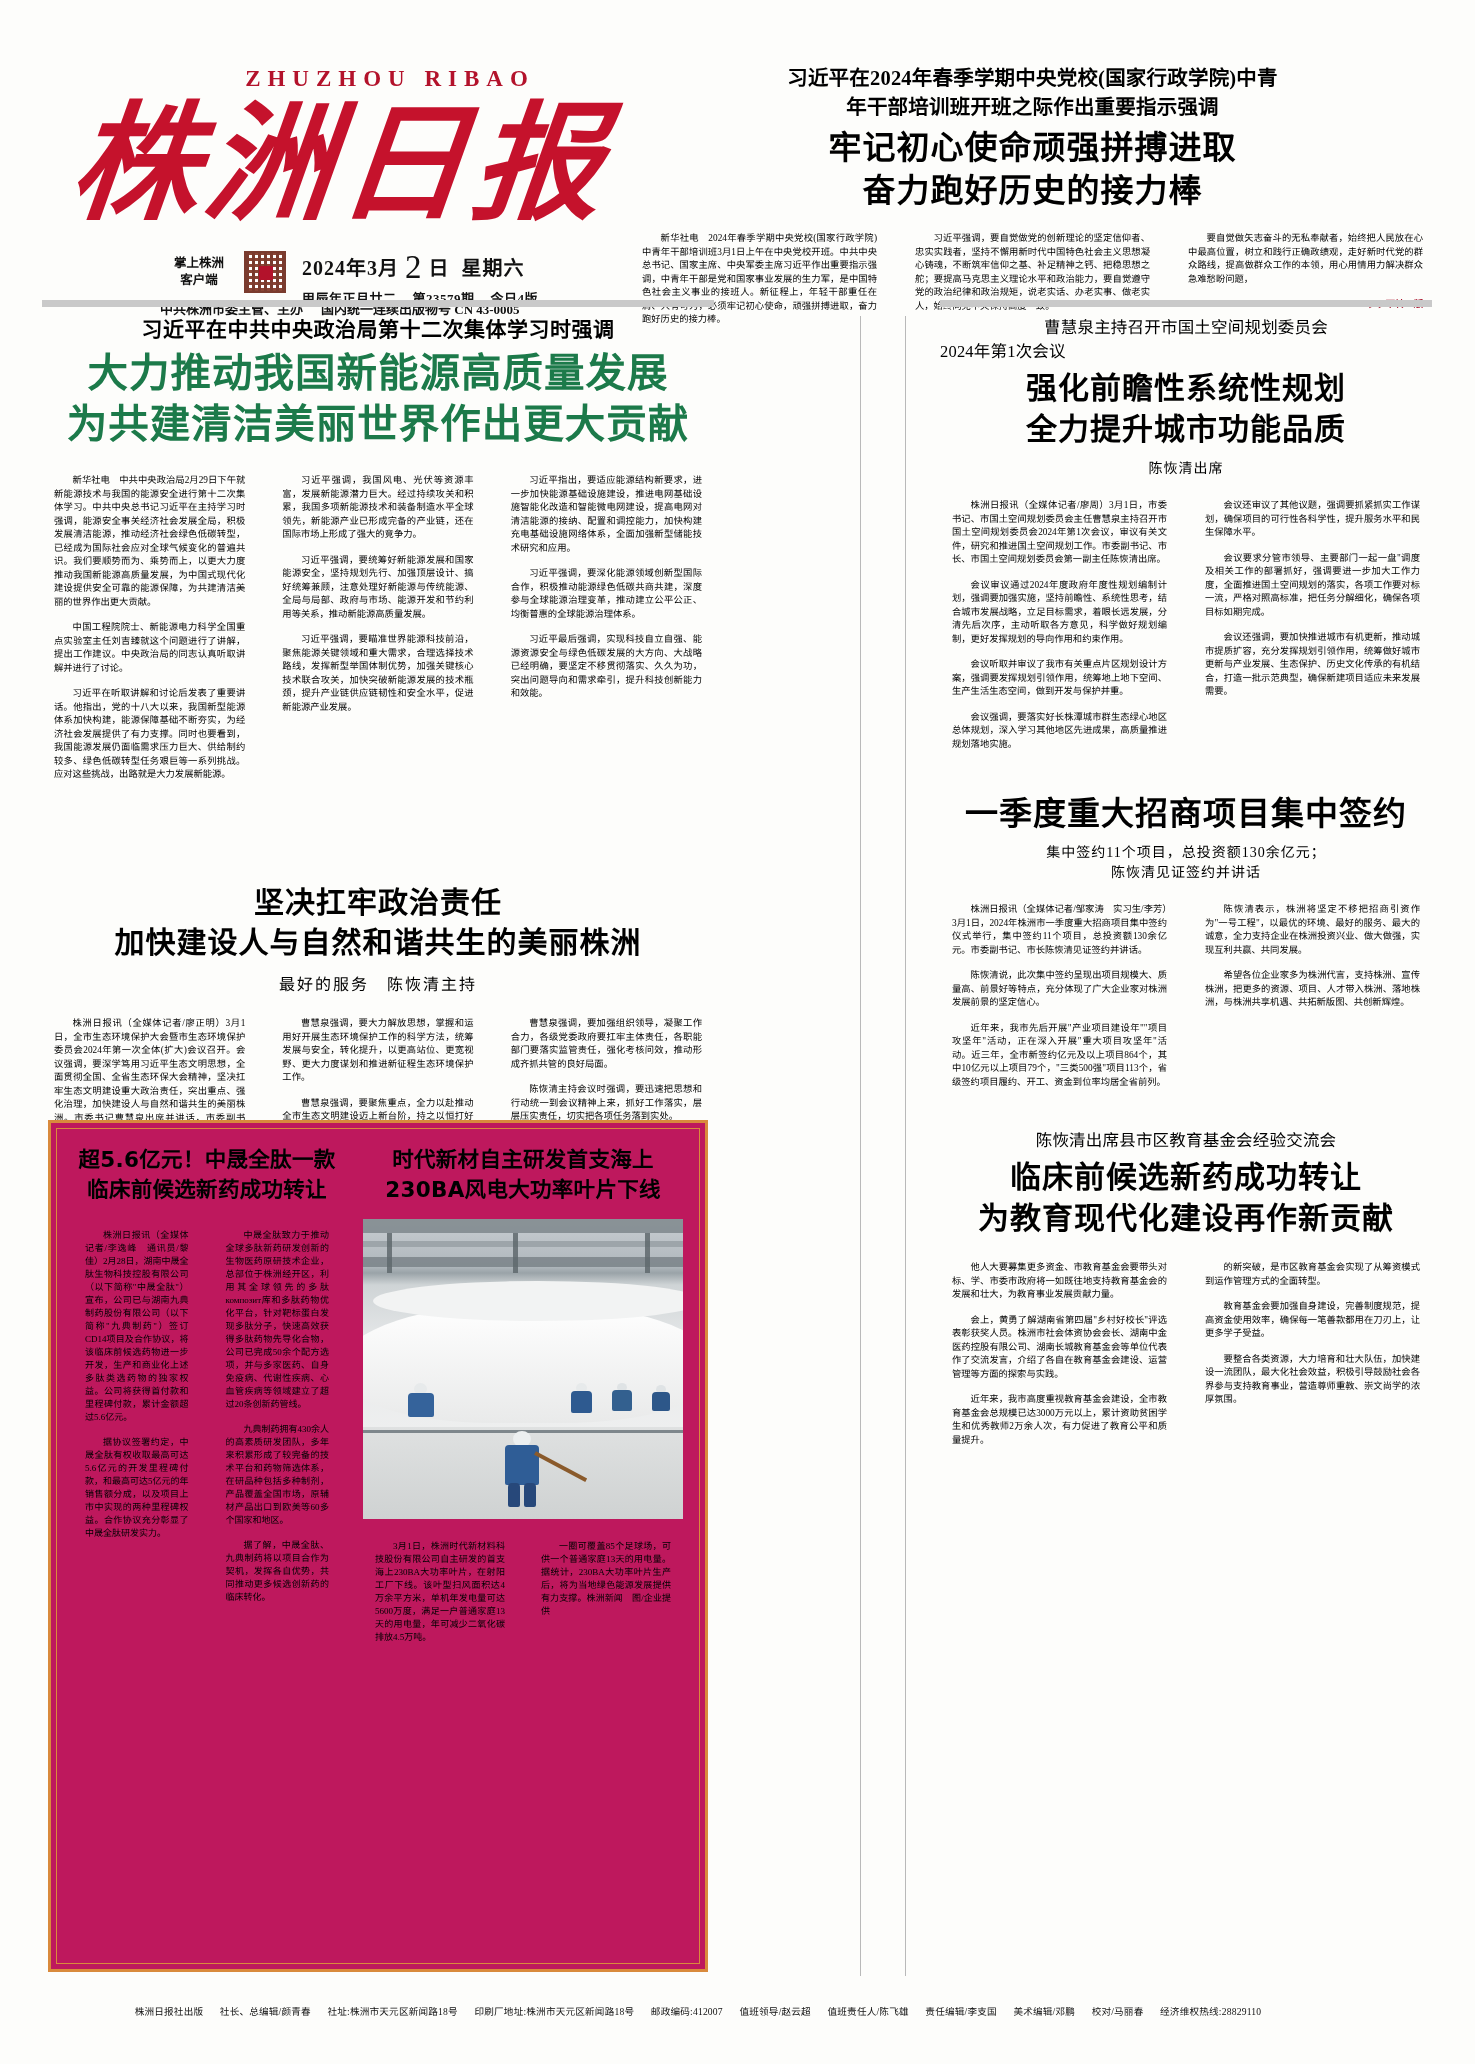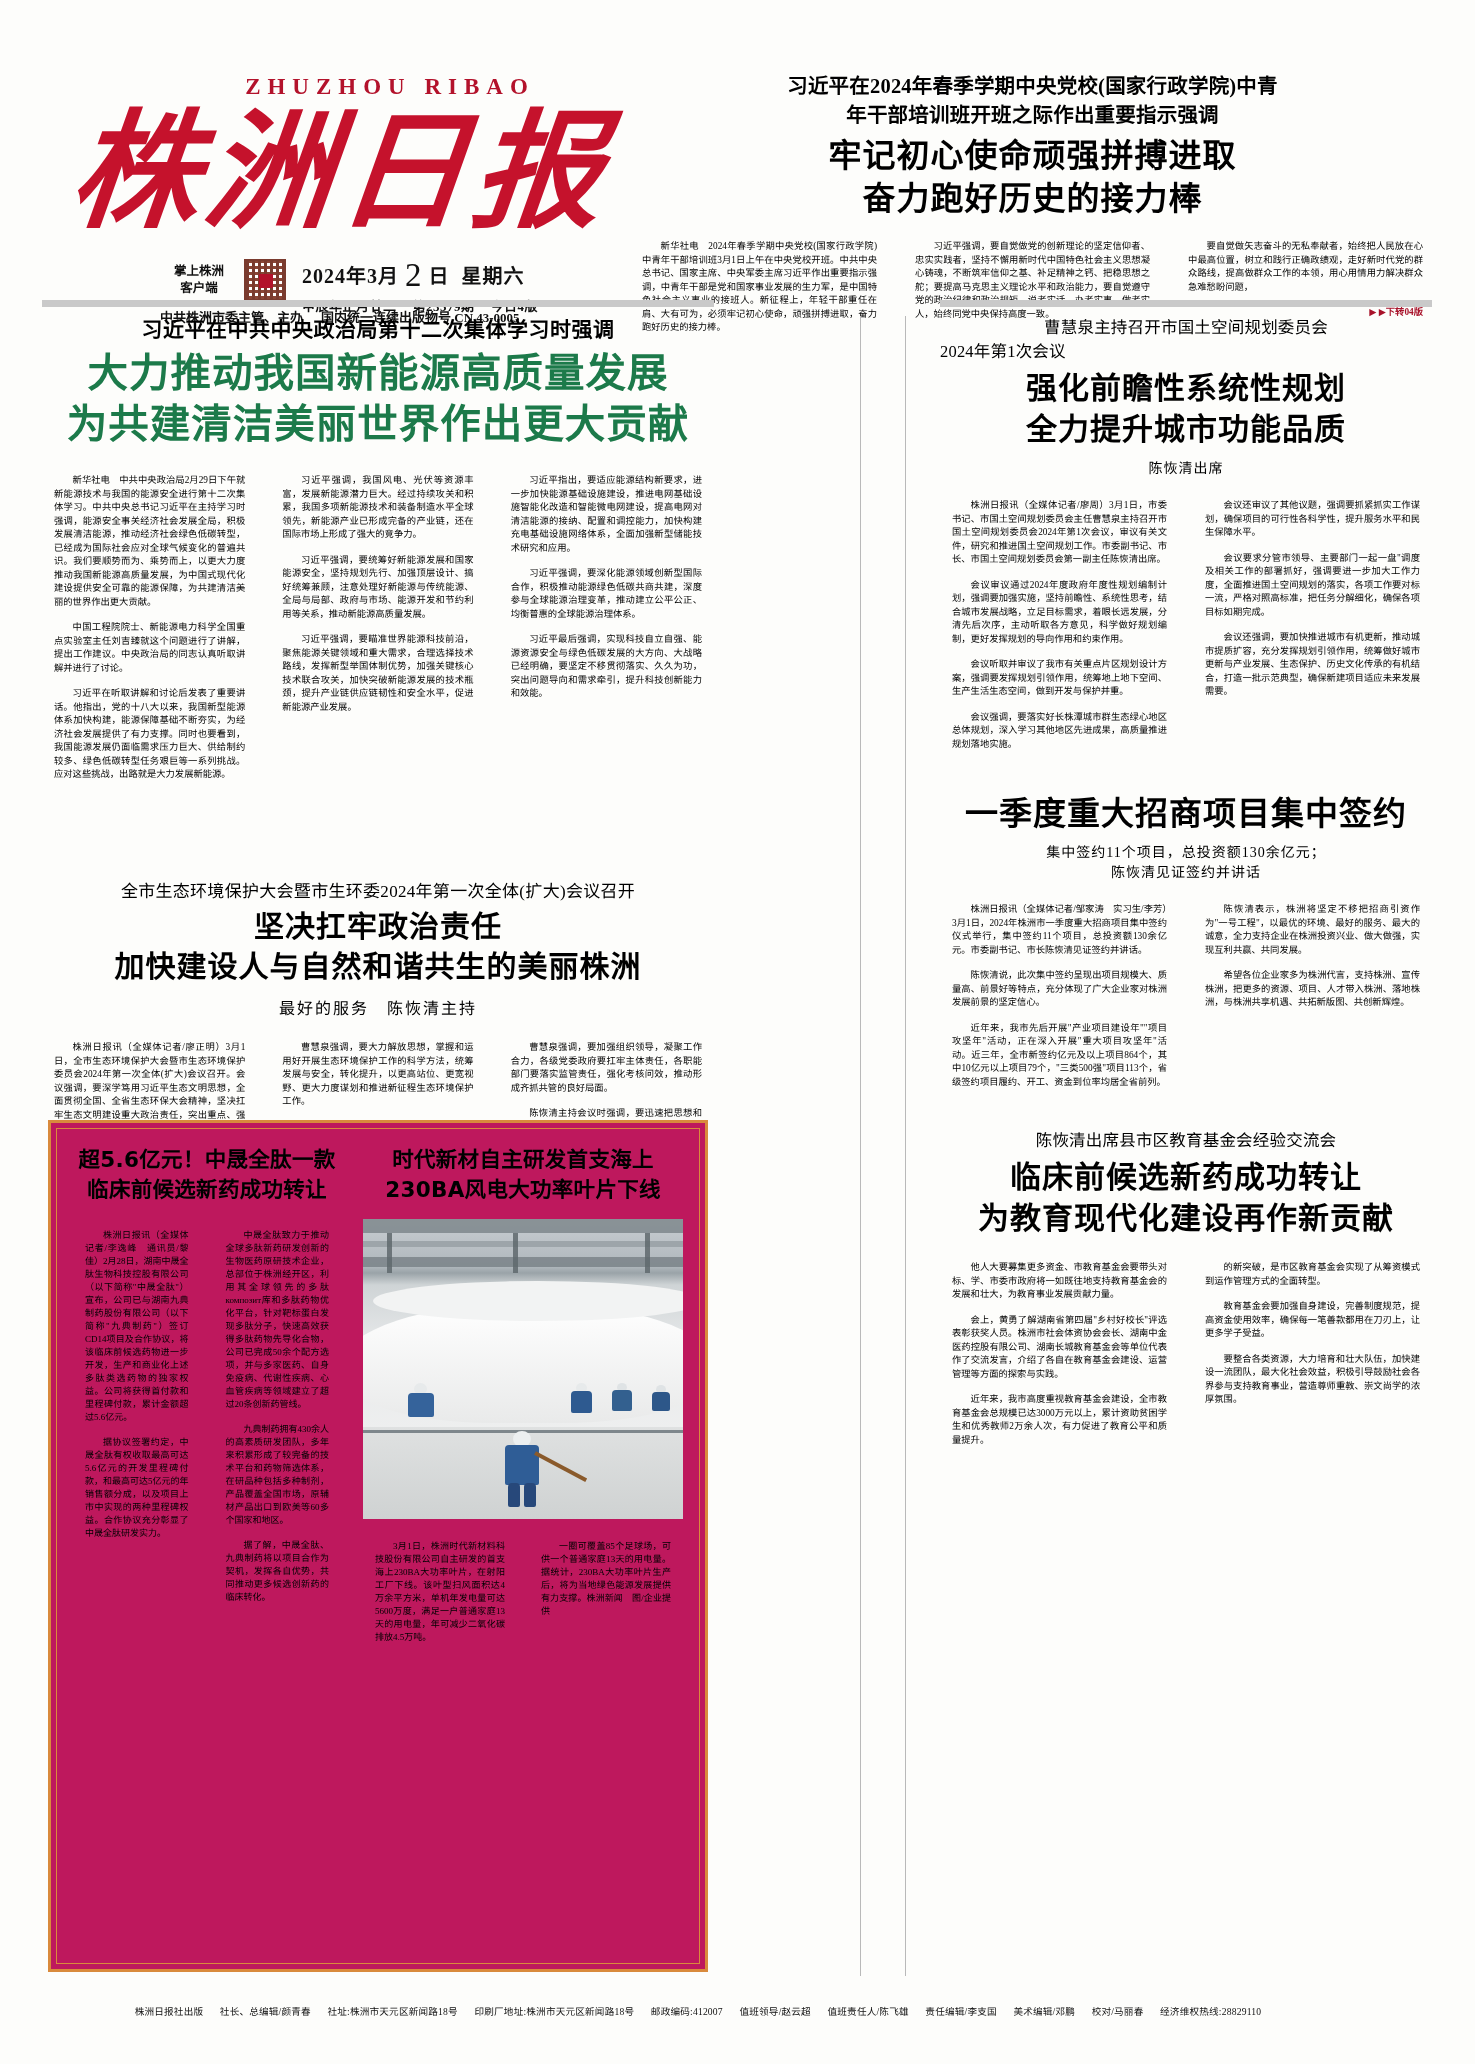--- a/index.html
+++ b/index.html
@@ -4,21 +4,21 @@
 <title>株洲日报</title>
 <style>
   html,body{margin:0;padding:0;background:#f2f2f0;}
   body{font-family:"Liberation Serif","DejaVu Serif",serif;}
   #page{
     width:1475px;height:2064px;position:relative;margin:0 auto;
     background:#fdfdfb;overflow:hidden;
     box-sizing:border-box;
   }
   
-  #masthead{position:absolute;left:0;top:12px;width:1309px;height:300px;}
+  #masthead{position:absolute;left:0;top:4px;width:1309px;height:300px;}
   .mh-logo{position:absolute;left:60px;top:62px;width:560px;height:190px;}
   .mh-pinyin{
     position:absolute;left:120px;top:0px;width:420px;text-align:center;
     color:#b3122b;font-family:"Liberation Serif",serif;font-size:23px;
     letter-spacing:7px;font-weight:600;
   }
   .mh-cn{
     position:absolute;left:0px;top:22px;width:560px;text-align:center;
     color:#c5122c;font-size:128px;line-height:150px;font-weight:700;
     font-family:"DejaVu Serif",serif;
@@ -199,21 +199,20 @@
       </div>
       <div class="bodytext">
         <p>习近平指出，要适应能源结构新要求，进一步加快能源基础设施建设，推进电网基础设施智能化改造和智能微电网建设，提高电网对清洁能源的接纳、配置和调控能力，加快构建充电基础设施网络体系，全面加强新型储能技术研究和应用。</p>
         <p>习近平强调，要深化能源领域创新型国际合作，积极推动能源绿色低碳共商共建，深度参与全球能源治理变革，推动建立公平公正、均衡普惠的全球能源治理体系。</p>
         <p>习近平最后强调，实现科技自立自强、能源资源安全与绿色低碳发展的大方向、大战略已经明确，要坚定不移贯彻落实、久久为功，突出问题导向和需求牵引，提升科技创新能力和效能。</p>
       </div>
     </div>
   </div>
 
   <div id="mainB">
-    <div class="b-shoulder">全市生态环境保护大会暨市生环委2024年第一次全体(扩大)会议召开</div>
     <div class="b-head">
       <div>坚决扛牢政治责任</div>
       <div>加快建设人与自然和谐共生的美丽株洲</div>
     </div>
     <div class="b-sub">最好的服务　陈恢清主持</div>
     <div class="b-body">
       <div class="bodytext">
         <p>株洲日报讯（全媒体记者/廖正明）3月1日，全市生态环境保护大会暨市生态环境保护委员会2024年第一次全体(扩大)会议召开。会议强调，要深学笃用习近平生态文明思想，全面贯彻全国、全省生态环保大会精神，坚决扛牢生态文明建设重大政治责任，突出重点、强化治理，加快建设人与自然和谐共生的美丽株洲。市委书记曹慧泉出席并讲话，市委副书记、市长陈恢清主持。</p>
         <p>曹慧泉指出，近年来，全市生态文明建设取得了显著成效，但仍存在不少短板和弱项。全市各部门要把习近平生态文明思想作为一项长期战略任务，把牢政治方向，在推进全市生态环境保护工作上展现更大担当。</p>
       </div>

